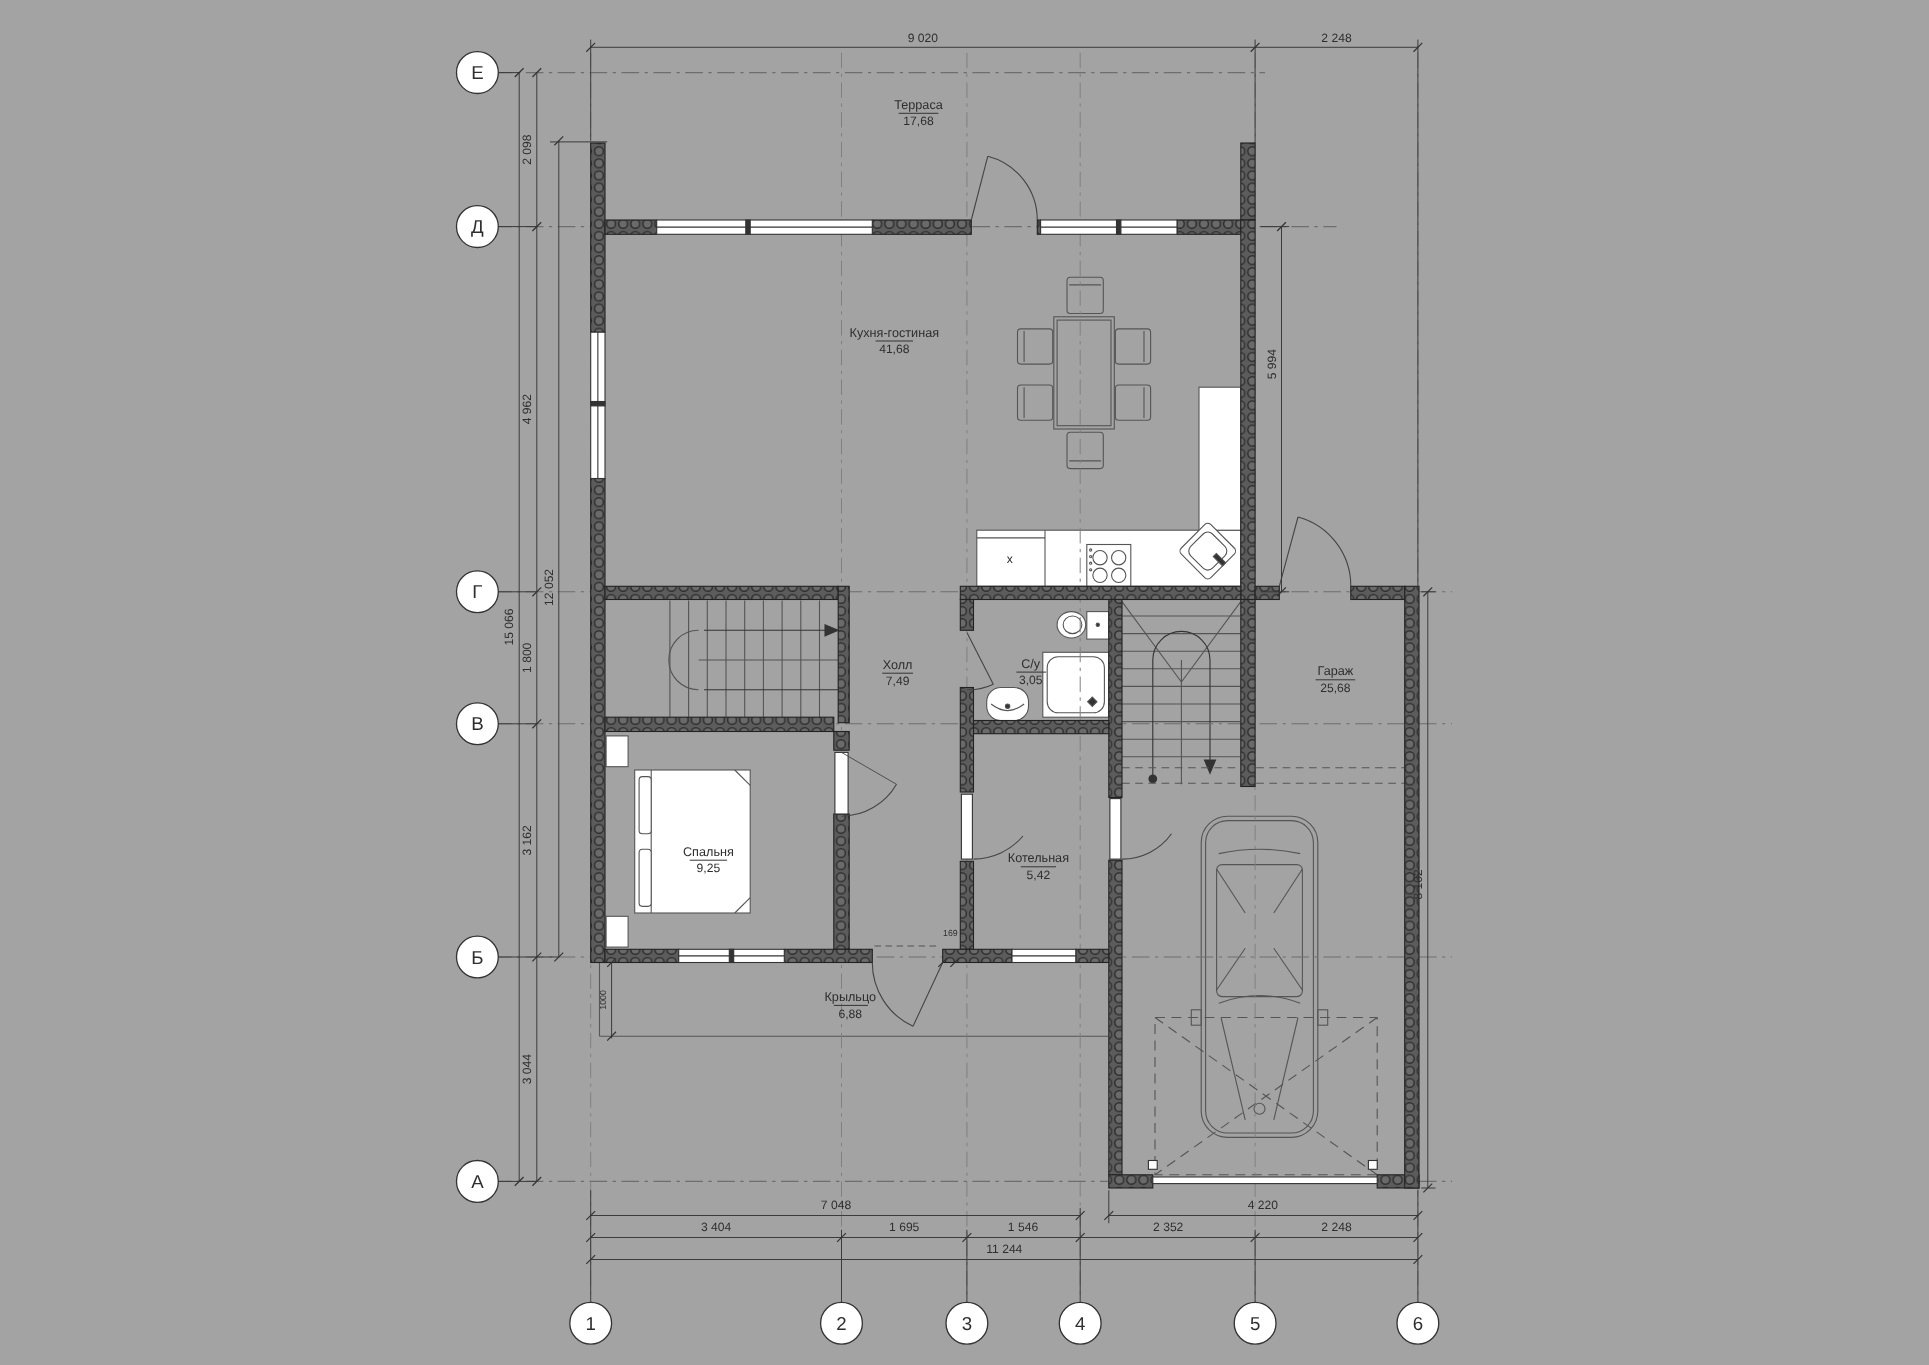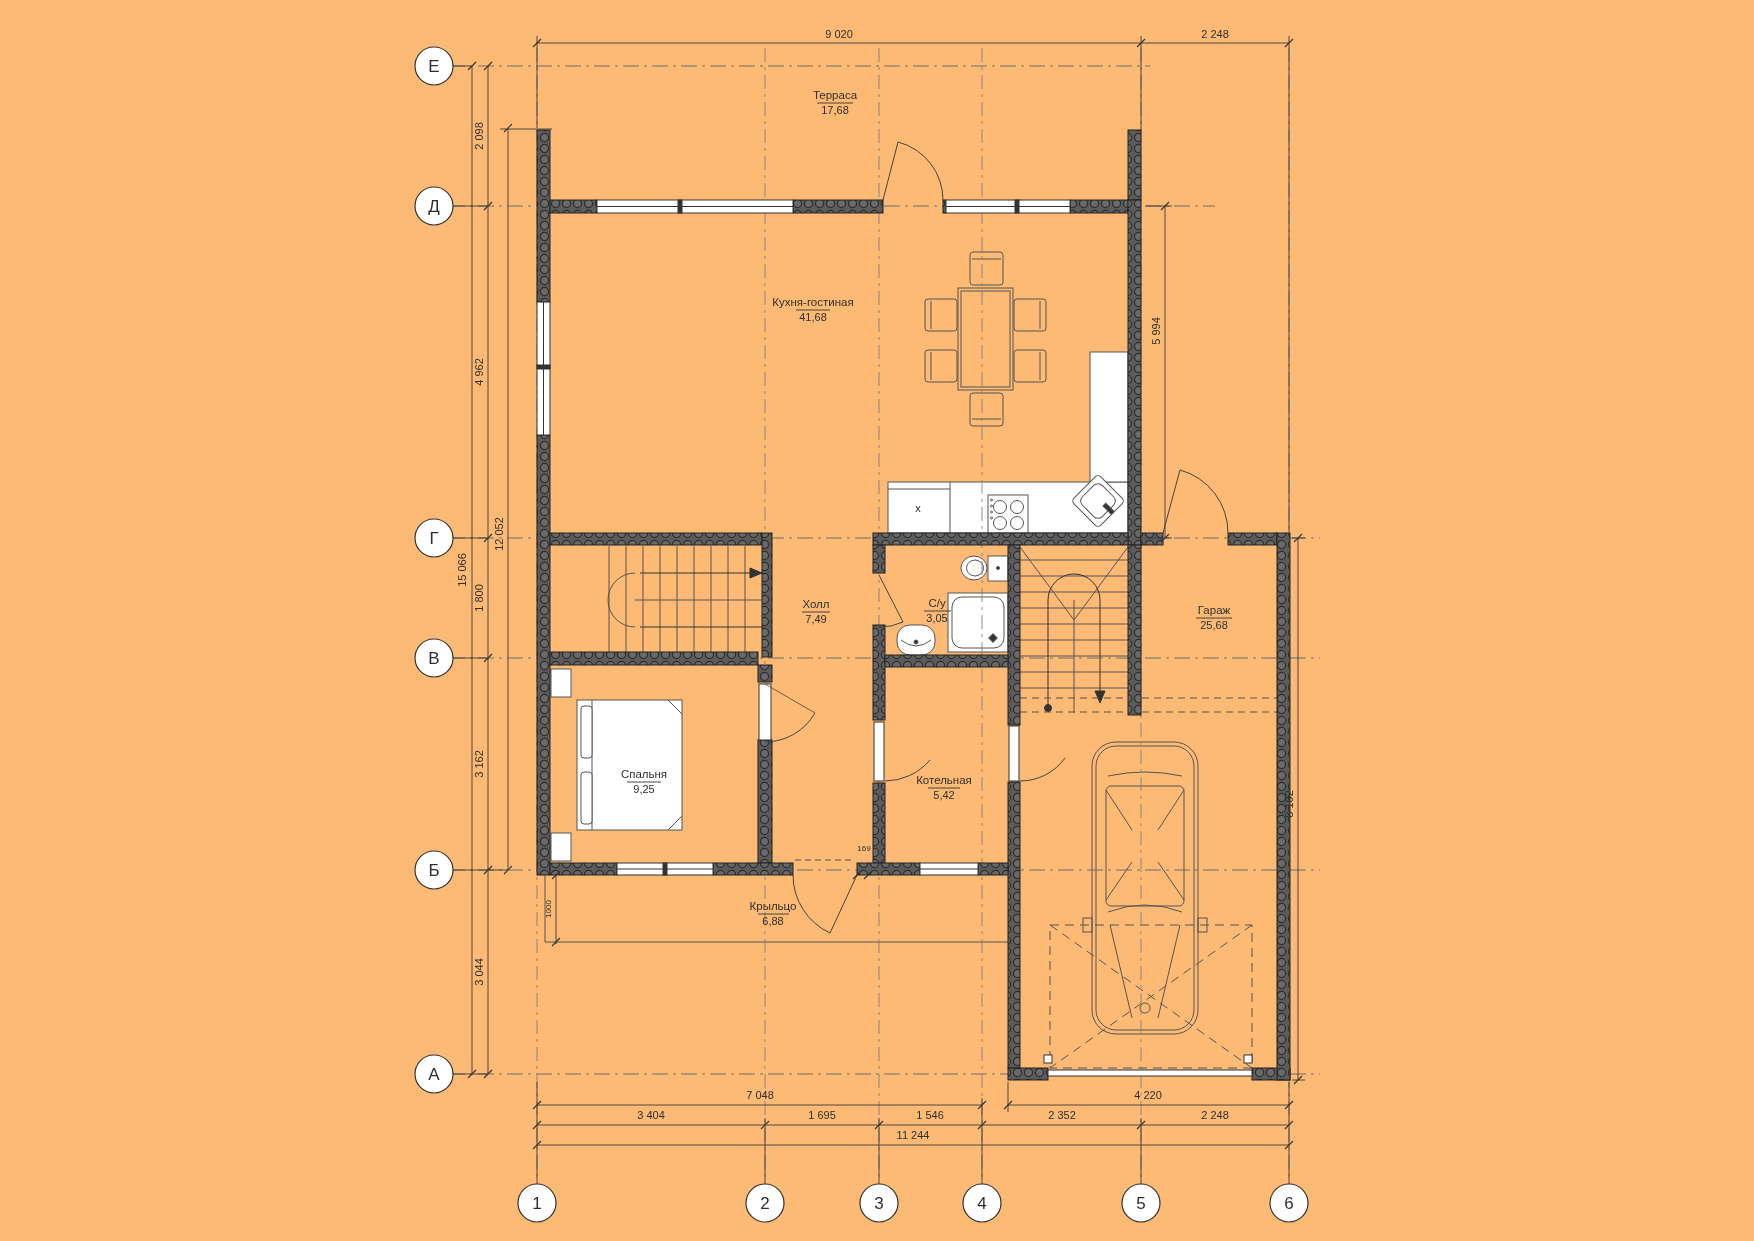--- a/index.html
+++ b/index.html
@@ -1,16 +1,16 @@
 <!DOCTYPE html>
 <html><head>
 <meta charset="utf-8">
 <style>
   html,body{margin:0;padding:0;background:#fff;}
-  .page{width:1754px;height:1241px;position:relative;background:#fdba74;font-family:"Liberation Sans",sans-serif;text-decoration:underline;}
+  .page{width:1754px;height:1241px;position:relative;background:#a3a3a3;font-family:"Liberation Sans",sans-serif;text-decoration:underline;}
   svg text{font-family:"Liberation Sans",sans-serif;fill:#2e2e2e;}
   .t-room{font-size:11.5px;}
   .t-area{font-size:11px;}
   .t-dim{font-size:11px;}
   .t-dim-s{font-size:8px;}
   .t-axis{font-size:17px;}
   .t-mark{font-size:11px;}
 </style>
 </head>
 <body>

